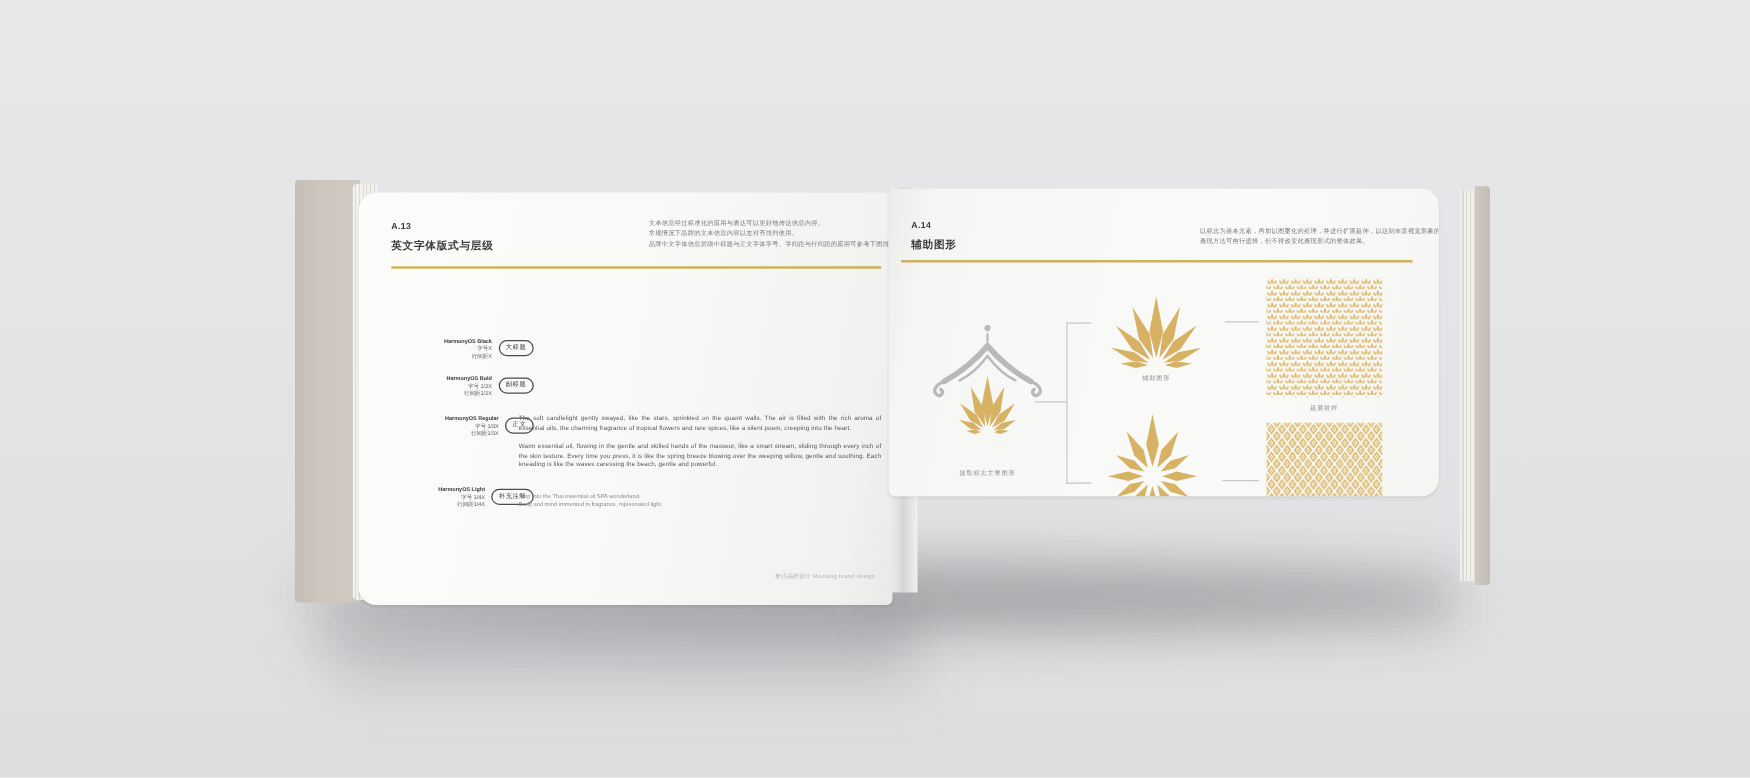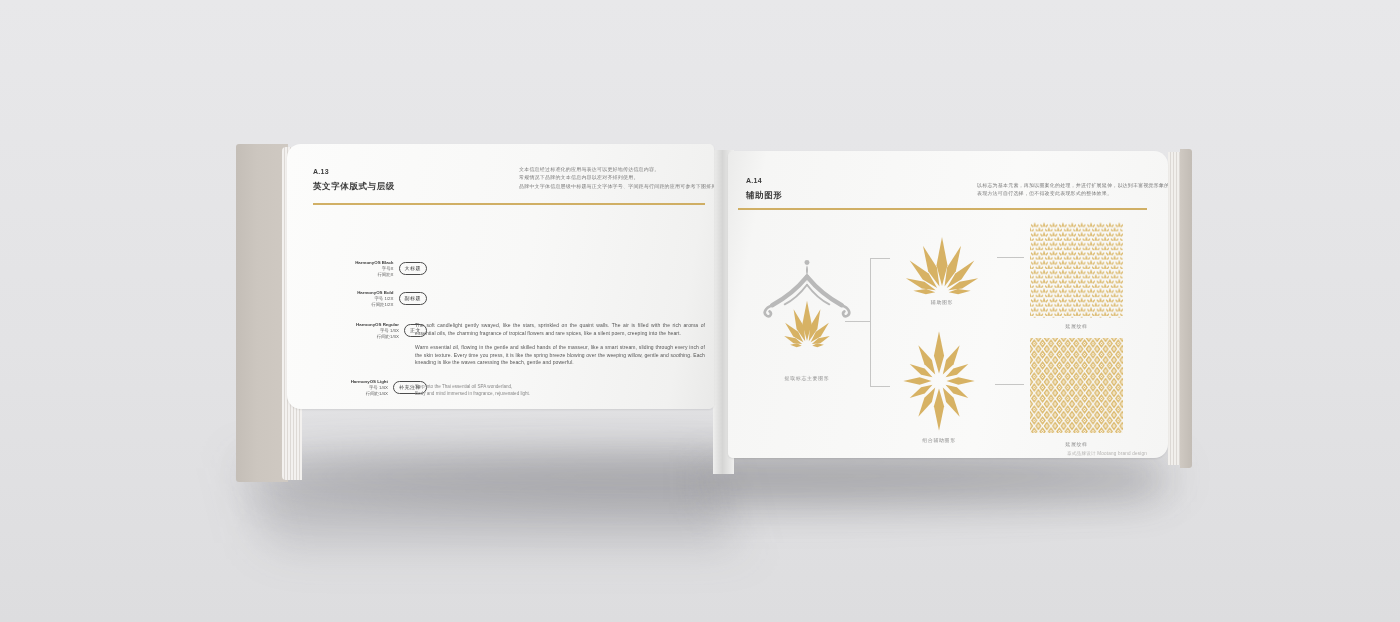--- a/index.html
+++ b/index.html
@@ -28,25 +28,25 @@
     background:repeating-linear-gradient(90deg,#f3f1ef 0 2px,#ddd9d5 2px 3px);
     border-radius:4px 0 0 4px; }
   .edge-right { position:absolute; left:932px; top:10px; width:16px; height:313px;
     background:repeating-linear-gradient(90deg,#f1efec 0 2px,#dcd8d4 2px 3px); }
   .cover-right { position:absolute; left:944px; top:7px; width:12px; height:319px;
     background:linear-gradient(90deg,#cfc9c2,#c2bcb5); border-radius:0 3px 3px 0; }
   .gutter { position:absolute; left:477px; top:8px; width:21px; height:324px;
     background:linear-gradient(90deg,#efefee 0%,#d5d5d4 45%,#dddddc 60%,#f0f0ef 100%); }
 
   .page { position:absolute; overflow:hidden; }
-  .page-left { left:51px; top:2px; width:427px; height:265px;
+  .page-left { left:51px; top:12px; width:427px; height:330px;
     border-radius:14px 5px 5px 14px;
     background:linear-gradient(100deg,#fcfcfb 0%,#f8f8f7 55%,#f1f1f0 90%,#e9e9e8 100%);
     box-shadow:0 1px 2px rgba(0,0,0,.08); }
-  .page-right { left:492px; top:9px; width:440px; height:307px;
+  .page-right { left:475px; top:9px; width:440px; height:246px;
     border-radius:5px 14px 14px 5px;
     background:linear-gradient(100deg,#ebebea 0%,#f6f6f5 8%,#fafaf9 60%,#f5f5f4 100%);
     box-shadow:0 1px 2px rgba(0,0,0,.08); }
 
   .abs { position:absolute; }
 
   
   .sec-num { font-size:7px; font-weight:bold; color:#3c3c3c; letter-spacing:.3px; }
   .sec-title { font-size:8.5px; font-weight:bold; color:#3c3c3c; letter-spacing:.6px; }
   .intro { font-size:5px; line-height:8.4px; color:#787878; letter-spacing:.2px; white-space:nowrap; }

